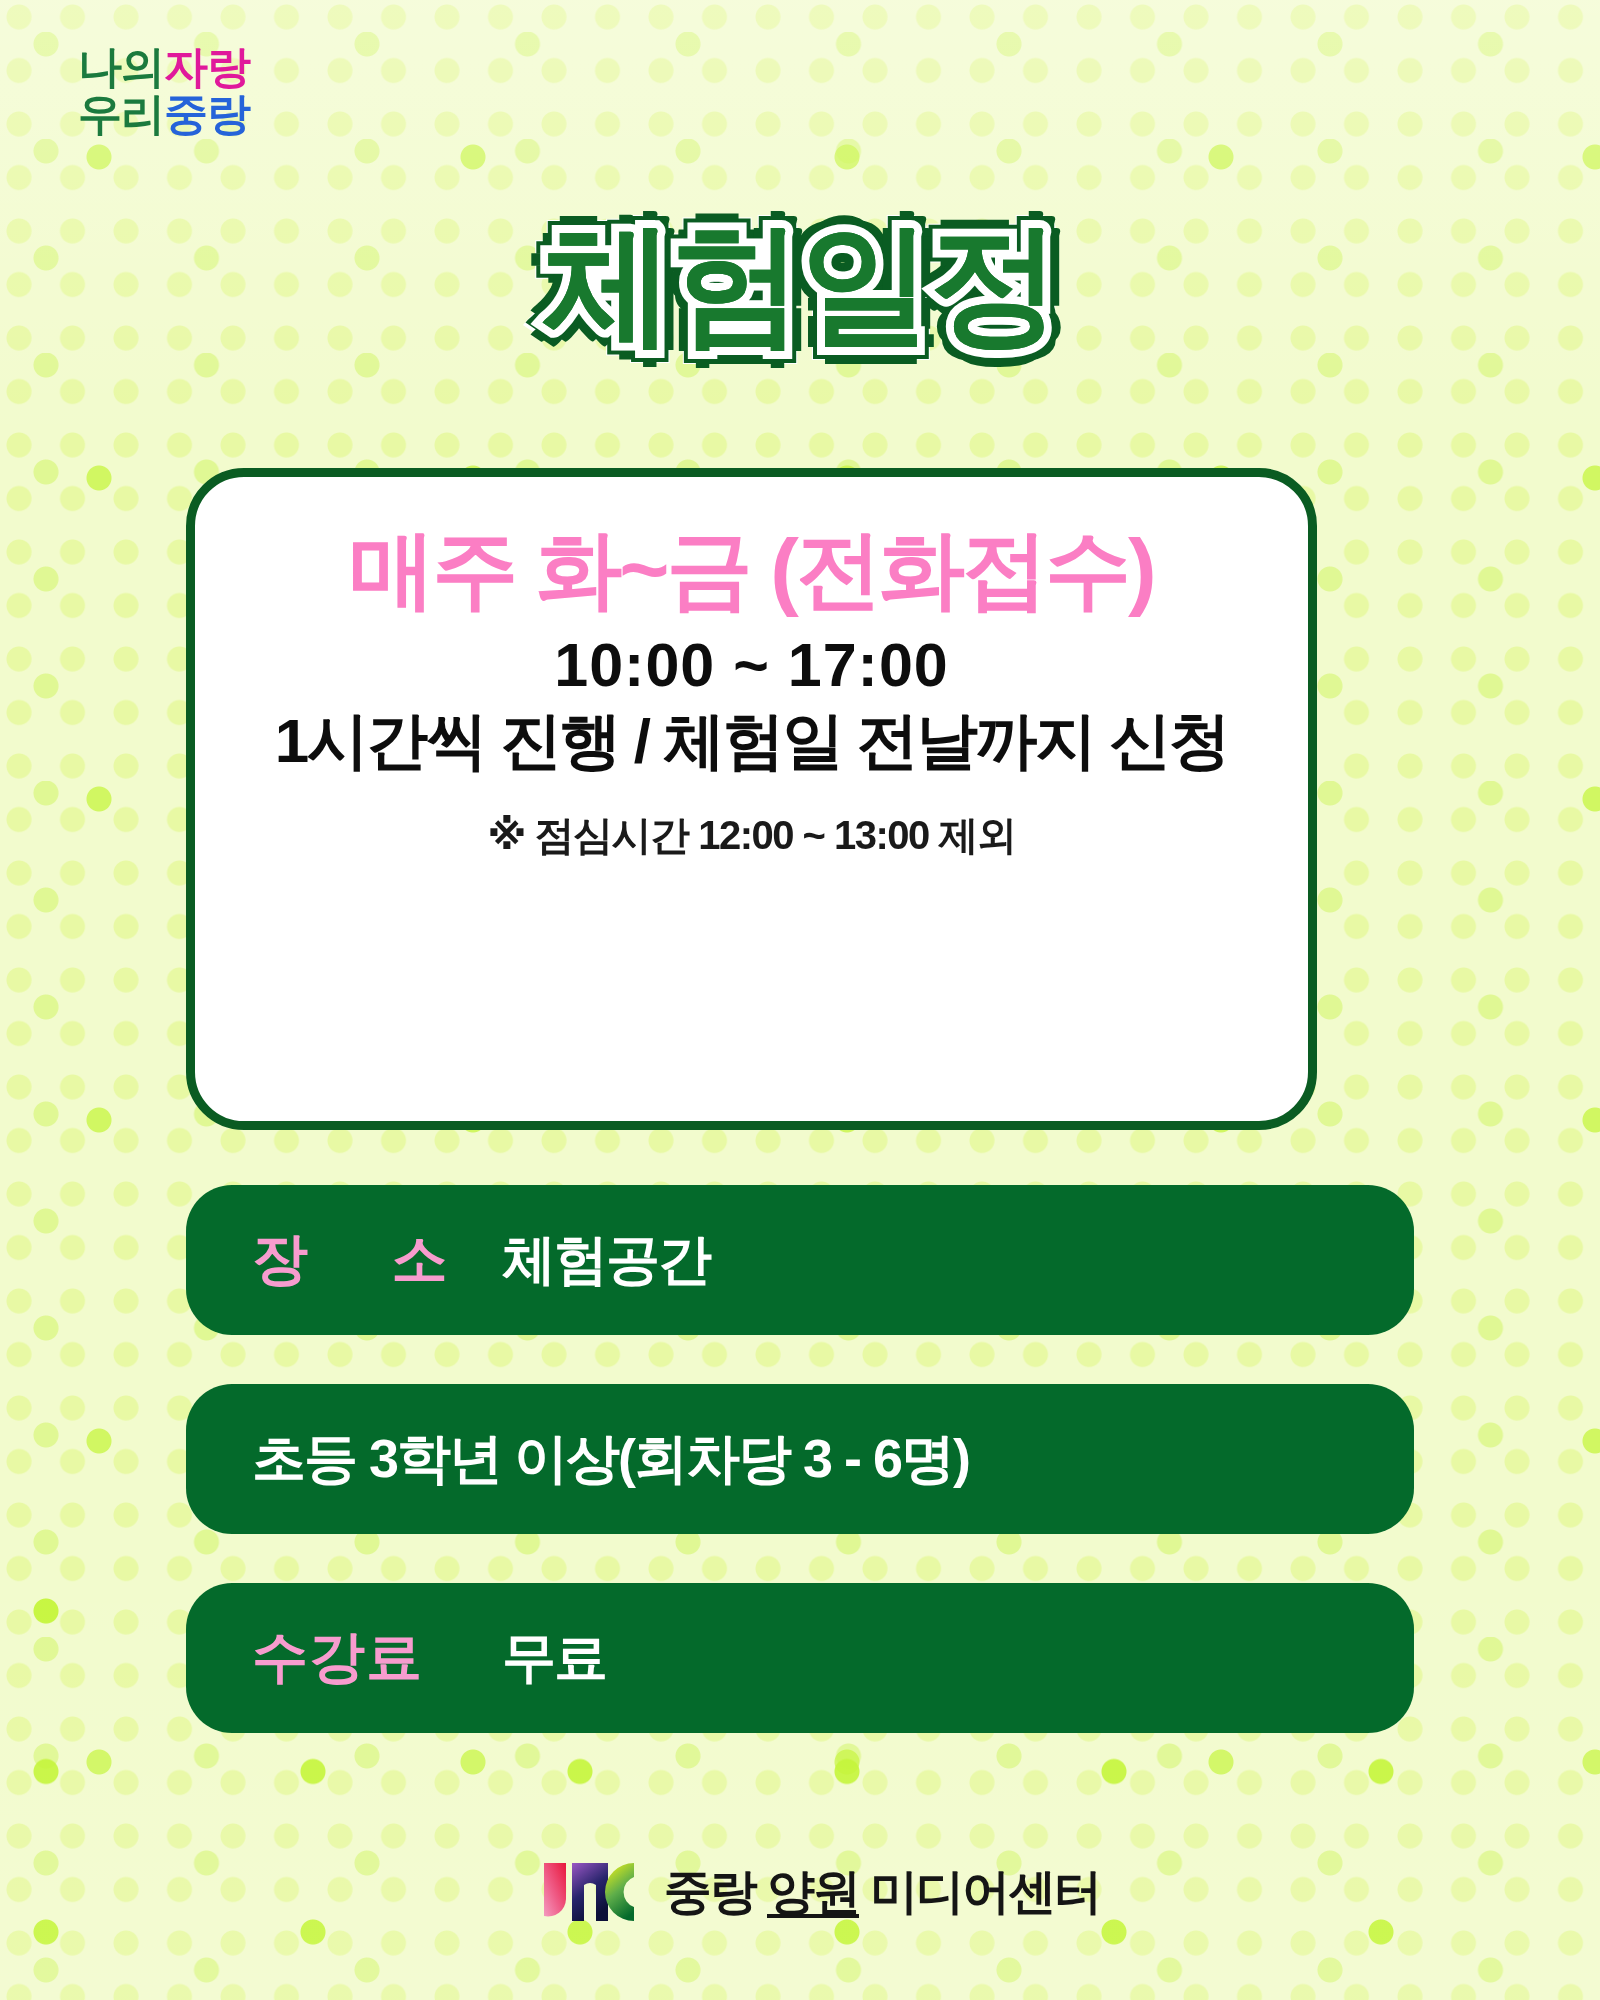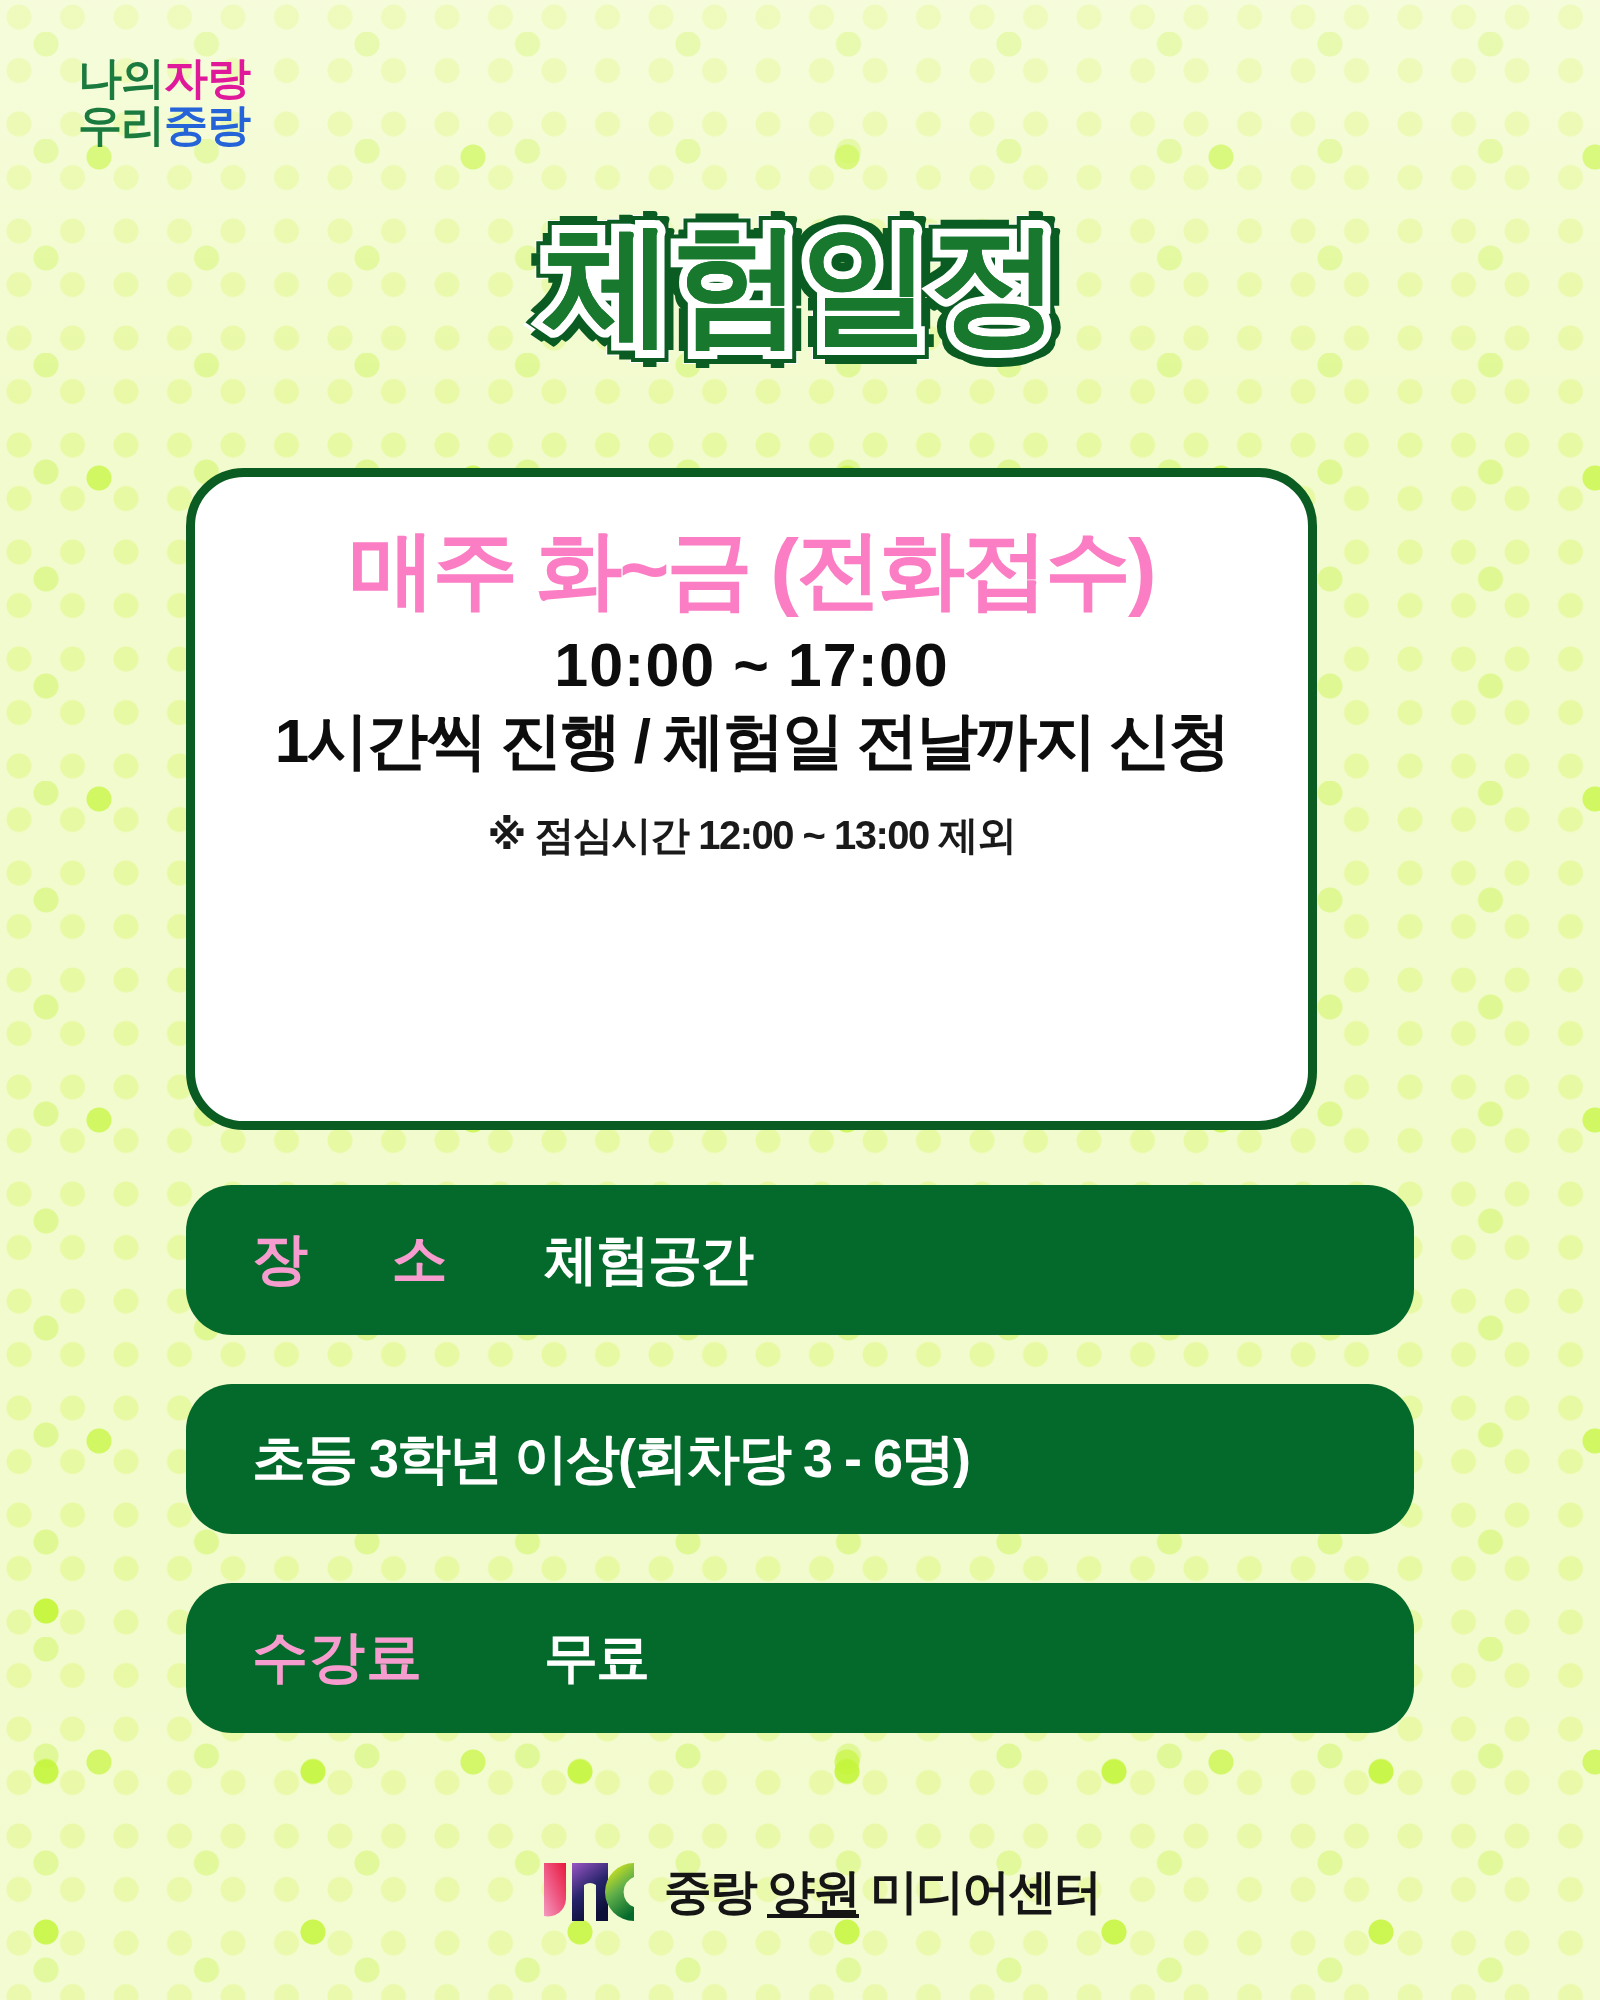--- a/index.html
+++ b/index.html
@@ -63,21 +63,21 @@
     inset: 0;
     background: linear-gradient(180deg, rgba(255,255,255,.28) 0%, rgba(255,255,255,0) 22%,
                 rgba(255,255,255,0) 78%, rgba(255,255,255,.10) 100%);
     pointer-events: none;
   }
 
   
   .slogan {
     position: absolute;
     left: 78px;
-    top: 55px;
+    top: 44px;
     line-height: 1.06;
     letter-spacing: -1px;
   }
   .slogan-line {
     font-size: 44px;
     font-weight: 900;
     white-space: nowrap;
   }
   .sl-green  { color: #1b7a3e; }
   .sl-pink   { color: #e0199b; }
@@ -198,21 +198,20 @@
   }
   .pill {
     display: flex;
     align-items: center;
     height: 150px;
     background: #046a2b;
     border-radius: 46px;
     margin-bottom: 49px;
     padding-left: 66px;
     box-sizing: border-box;
-    gap: 42px;
   }
   .pill-label {
     flex: 0 0 250px;
     font-size: 56px;
     font-weight: 900;
     color: #f79cce;
     letter-spacing: 1px;
     white-space: nowrap;
   }
   .pill-label.spread {

